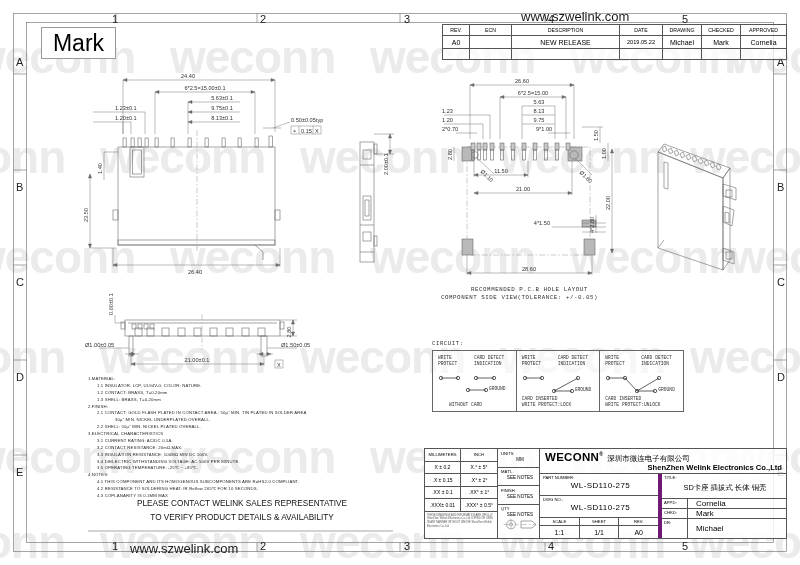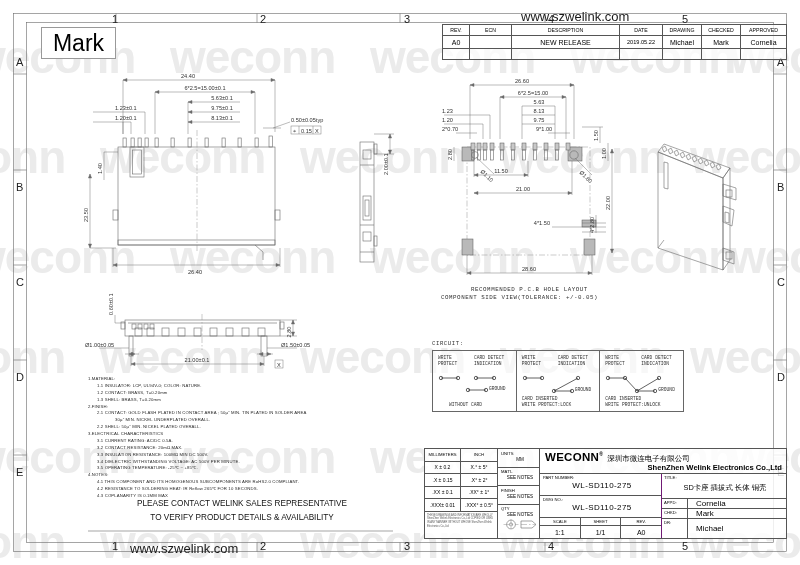--- a/index.html
+++ b/index.html
@@ -99,21 +99,21 @@
   #tb-units .u span.v { display:block; text-align:center; font-size:4.6px; padding-top:1px;}
   #tb-units .u:last-child { border-bottom:none; flex:1; display:flex; align-items:center; justify-content:center; }
   #tb-main { flex:1; display:flex; flex-direction:column; }
   #tb-logo { height:25px; border-bottom:1px solid #555; display:flex; flex-direction:column;
              justify-content:center; padding-left:5px;}
   #tb-logo .l1 { font-size:11.5px; font-weight:bold; letter-spacing:0.3px; }
   #tb-logo .l1 sup { font-size:5px; }
   #tb-logo .l1 .cn { font-size:7.5px; font-weight:normal; margin-left:4px; letter-spacing:0;}
   #tb-logo .l2 { font-size:7.6px; font-weight:bold; text-align:right; padding-right:4px; margin-top:-1px;}
   #tb-rows { flex:1; display:flex; }
-  #tb-left { width:122px; border-right:1px solid #701a75; display:flex; flex-direction:column;}
+  #tb-left { width:122px; border-right:4px solid #701a75; display:flex; flex-direction:column;}
   .tb-cell { border-bottom:1px solid #555; padding:1px 0 0 3px; font-size:4.2px; position:relative;}
   .tb-cell .big { display:block; text-align:center; font-size:8px; letter-spacing:0.4px; margin-top:1px;}
   #tb-ssr { display:flex; flex:1; }
   #tb-ssr > div { flex:1; border-right:1px solid #555; display:flex; flex-direction:column; }
   #tb-ssr > div:last-child { border-right:none; }
   #tb-ssr .hh { border-bottom:1px solid #555; text-align:center; font-size:4.2px; height:8px; padding-top:0.5px;}
   #tb-ssr .vv { flex:1; display:flex; align-items:center; justify-content:center; font-size:7px;}
   #tb-right { flex:1; display:flex; flex-direction:column; }
   #tb-right .tr { border-bottom:1px solid #555; display:flex; }
   #tb-right .tr:last-child { border-bottom:none; flex:1;}

